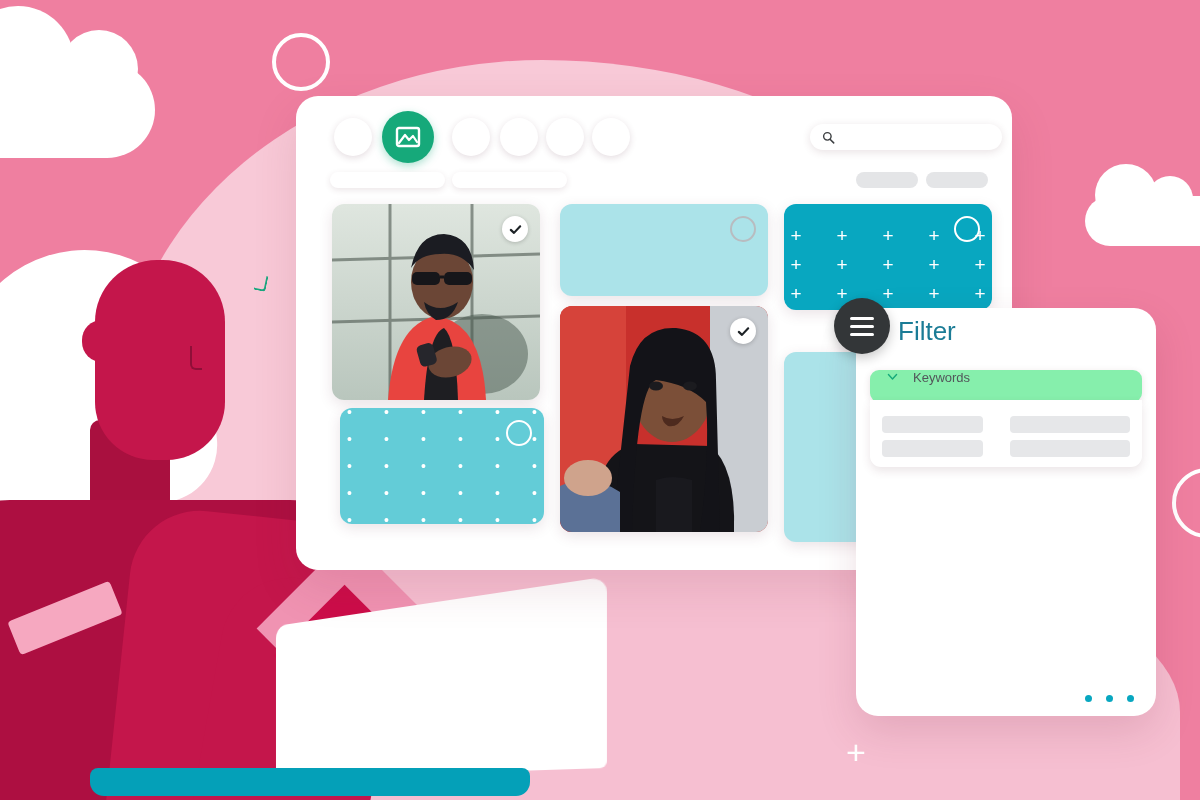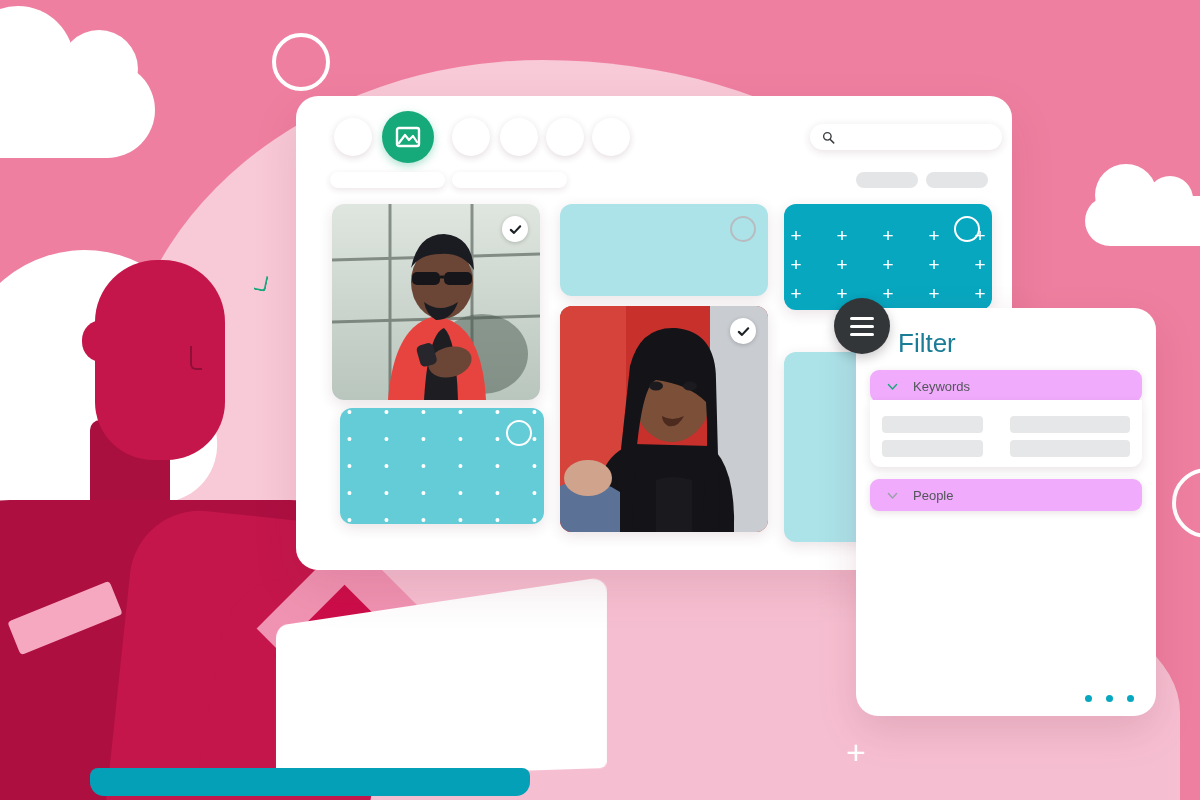--- a/index.html
+++ b/index.html
@@ -336,21 +336,21 @@
   .filter-panel {
     position: absolute;
     left: 856px; top: 308px;
     width: 300px; height: 408px;
     background: #ffffff;
     border-radius: 22px;
     box-shadow: 0 16px 40px rgba(120, 30, 60, 0.14);
   }
   .filter-title {
     position: absolute;
-    left: 42px; top: 20px;
+    left: 42px; top: 8px;
     font-size: 26px;
     color: #1b7c96;
     font-weight: 400;
   }
   .ham-btn {
     position: absolute;
     left: -22px; top: -10px;
     width: 56px; height: 56px;
     border-radius: 50%;
     background: #333638;
@@ -370,25 +370,24 @@
 
   .filter-list {
     position: absolute;
     left: 14px; top: 62px;
     width: 272px;
   }
   .filter-row {
     position: relative;
     height: 32px;
     margin-bottom: 11px;
-    background: #f0abfc;
+    background: #86efac;
     border-radius: 9px;
     box-shadow: 0 2px 7px rgba(90, 40, 60, 0.14);
     display: flex;
-    align-items: center;
     padding-left: 16px;
     box-sizing: border-box;
   }
   .chev {
     width: 13px; height: 13px;
     margin-right: 14px;
     flex: none;
   }
   .filter-label {
     font-size: 13px;
@@ -624,26 +623,20 @@
       <div class="keywords-body">
         <div class="skel w-short"></div>
         <div class="skel"></div>
         <div class="skel w-short"></div>
         <div class="skel"></div>
       </div>
 
 
 
 
-      <div class="filter-row">
-        <svg class="chev" viewBox="0 0 16 16">
-          <path d="M3 5.5 L8 11 L13 5.5" fill="none" stroke="#9aa0a6" stroke-width="1.7" stroke-linecap="round" stroke-linejoin="round"></path>
-        </svg>
-        <span class="filter-label">People</span>
-      </div>
 
     </div>
 
     <div class="dots-row">
       <span></span>
       <span></span>
       <span></span>
     </div>
   </div>
 

